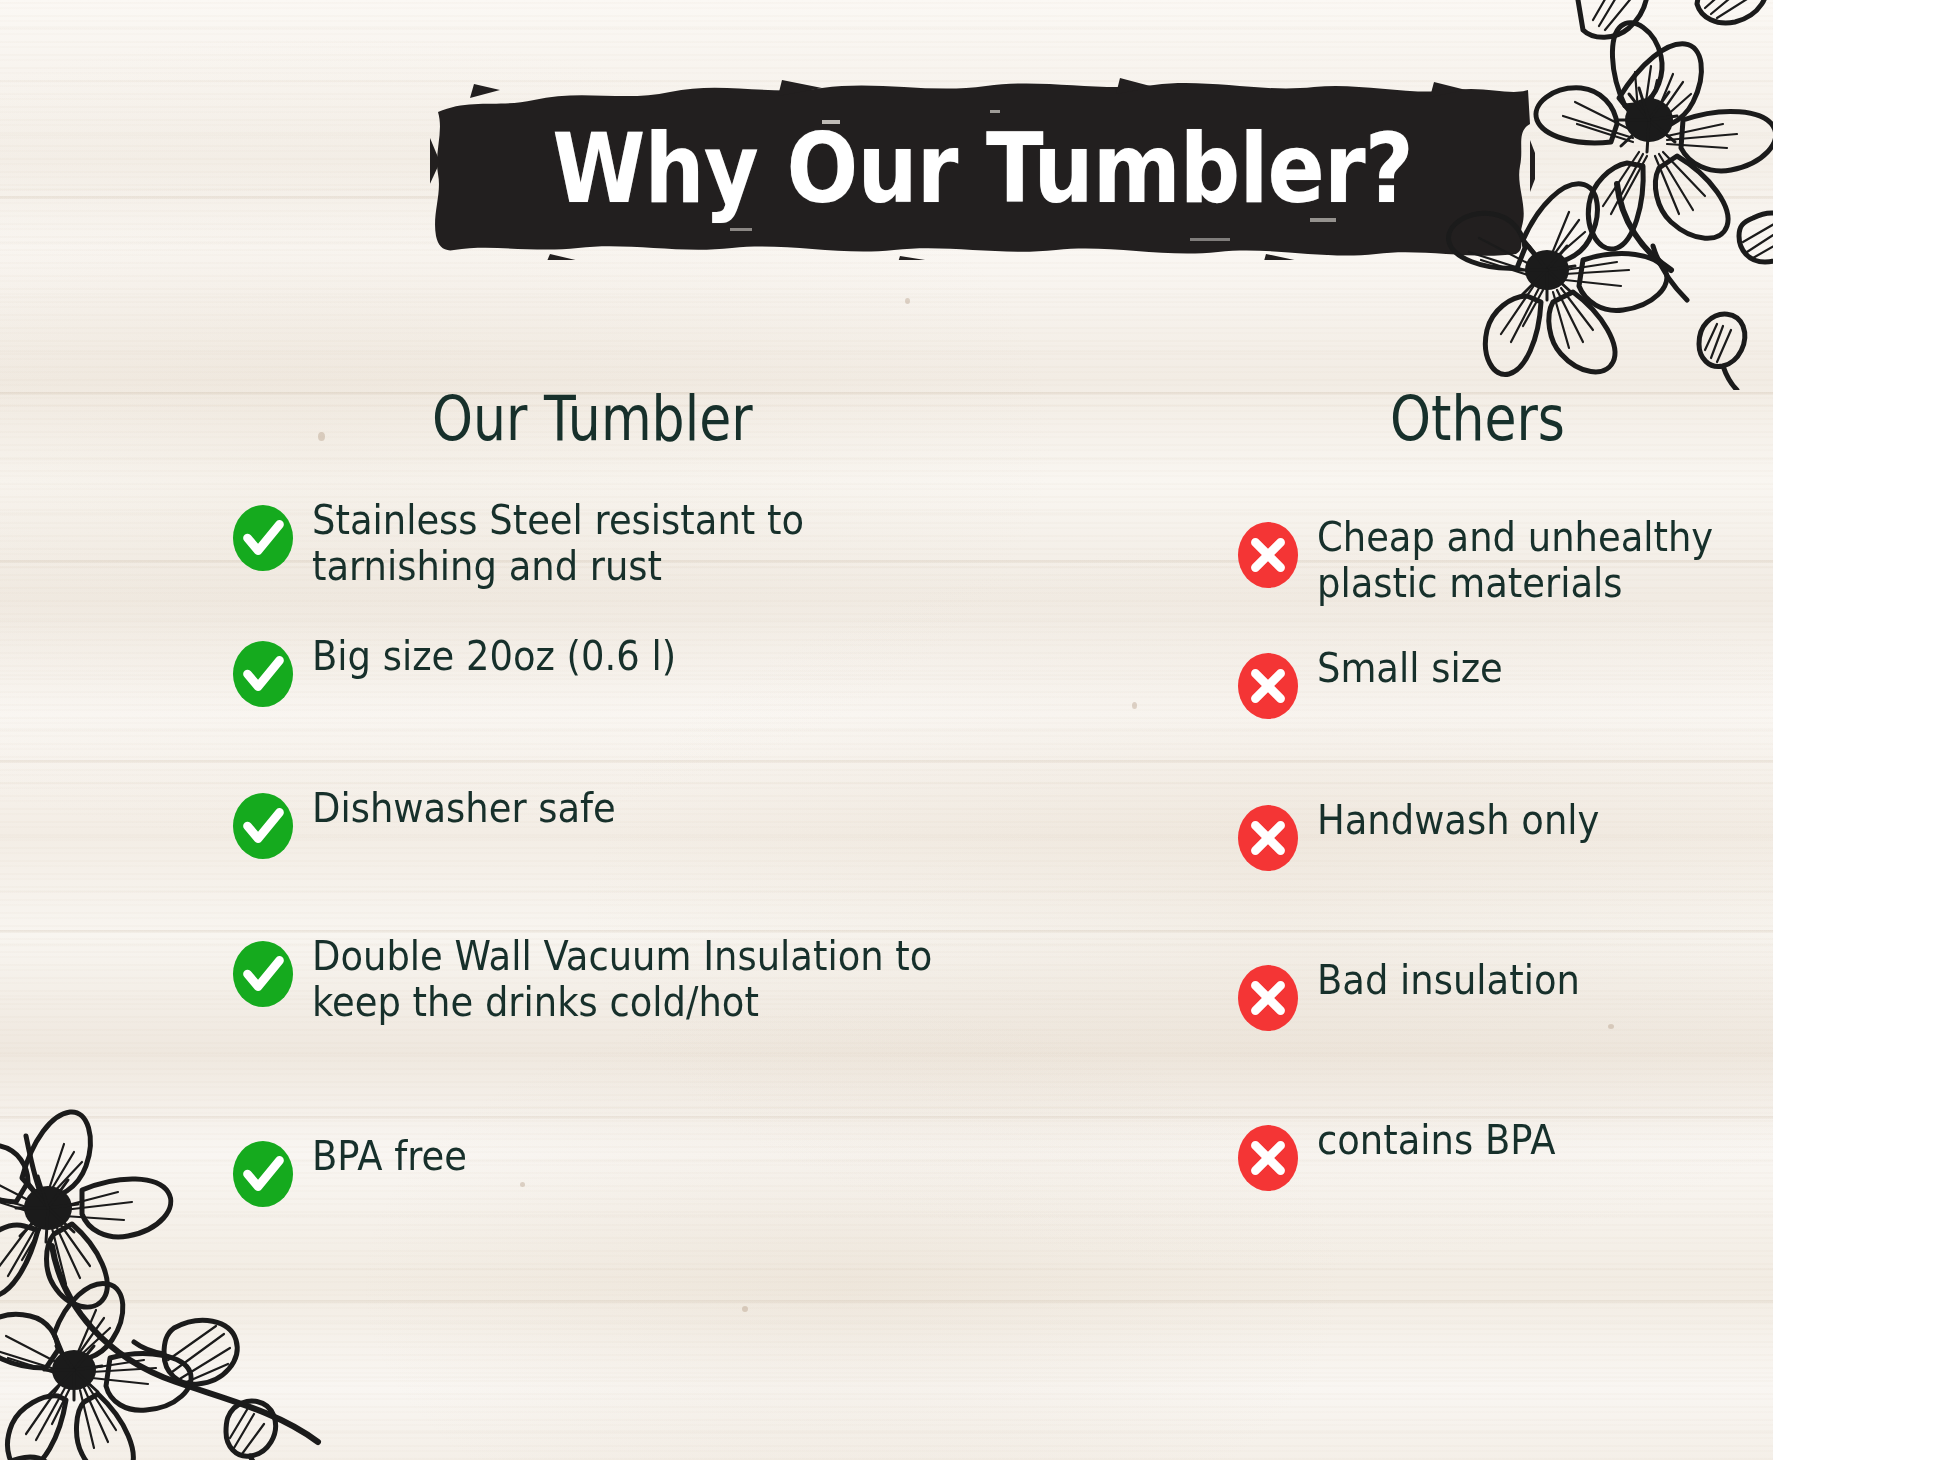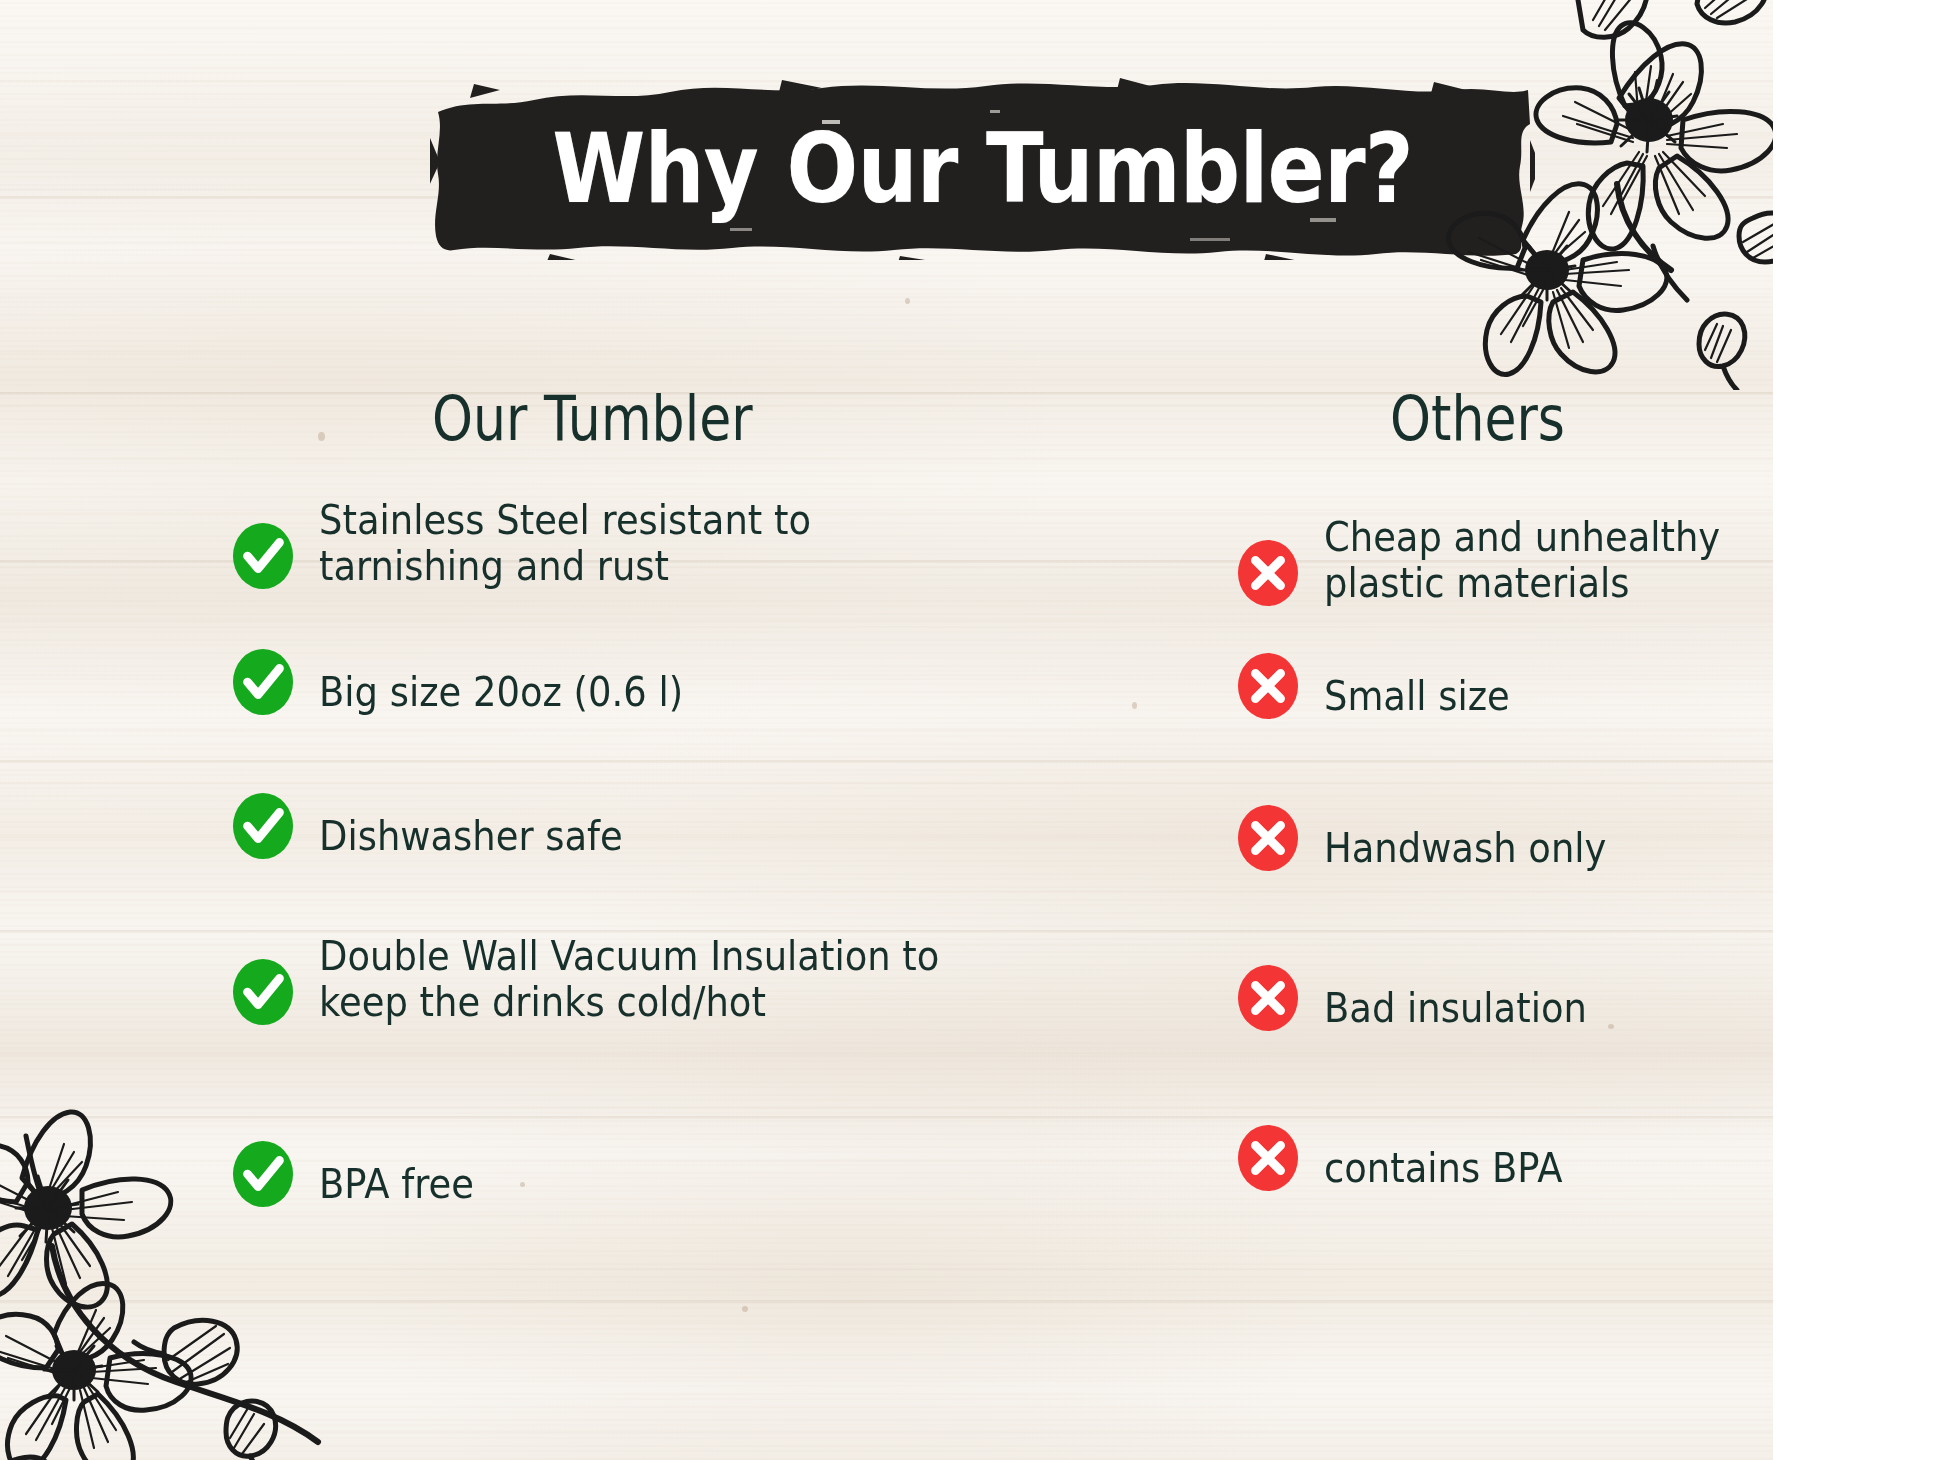--- a/index.html
+++ b/index.html
@@ -150,22 +150,22 @@
   .col {
     position: absolute;
     top: 0;
   }
   #col-left  { left: 232px; width: 800px; }
   #col-right { left: 1237px; width: 620px; }
 
   .row {
     position: absolute;
     display: flex;
-    align-items: flex-end;
-    gap: 25px;
+    align-items: flex-start;
+    gap: 18px;
   }
   .icon {
     flex: 0 0 auto;
     width: 62px;
     height: 68px;
     margin-top: 6px;
   }
   .icon svg { display: block; width: 100%; height: 100%; }
 
   .row-text {
@@ -271,21 +271,21 @@
         <span class="icon">
           <svg viewBox="0 0 64 70">
               <ellipse cx="32" cy="35" rx="31" ry="34" fill="#15aa1e"></ellipse>
           <path d="M16 35 L27 48 L49 21" stroke="#ffffff" stroke-width="9" stroke-linecap="round" stroke-linejoin="round" fill="none"></path>
             </svg>
         </span>
         <span class="row-text">Stainless Steel resistant to
 tarnishing and rust</span>
       </div>
 
-      <div class="row" style="top:144px">
+      <div class="row" style="top:136px">
         <span class="icon">
           <svg viewBox="0 0 64 70">
               <ellipse cx="32" cy="35" rx="31" ry="34" fill="#15aa1e"></ellipse>
           <path d="M16 35 L27 48 L49 21" stroke="#ffffff" stroke-width="9" stroke-linecap="round" stroke-linejoin="round" fill="none"></path>
             </svg>
         </span>
         <span class="row-text">Big size 20oz (0.6 l)</span>
       </div>
 
       <div class="row" style="top:288px">

